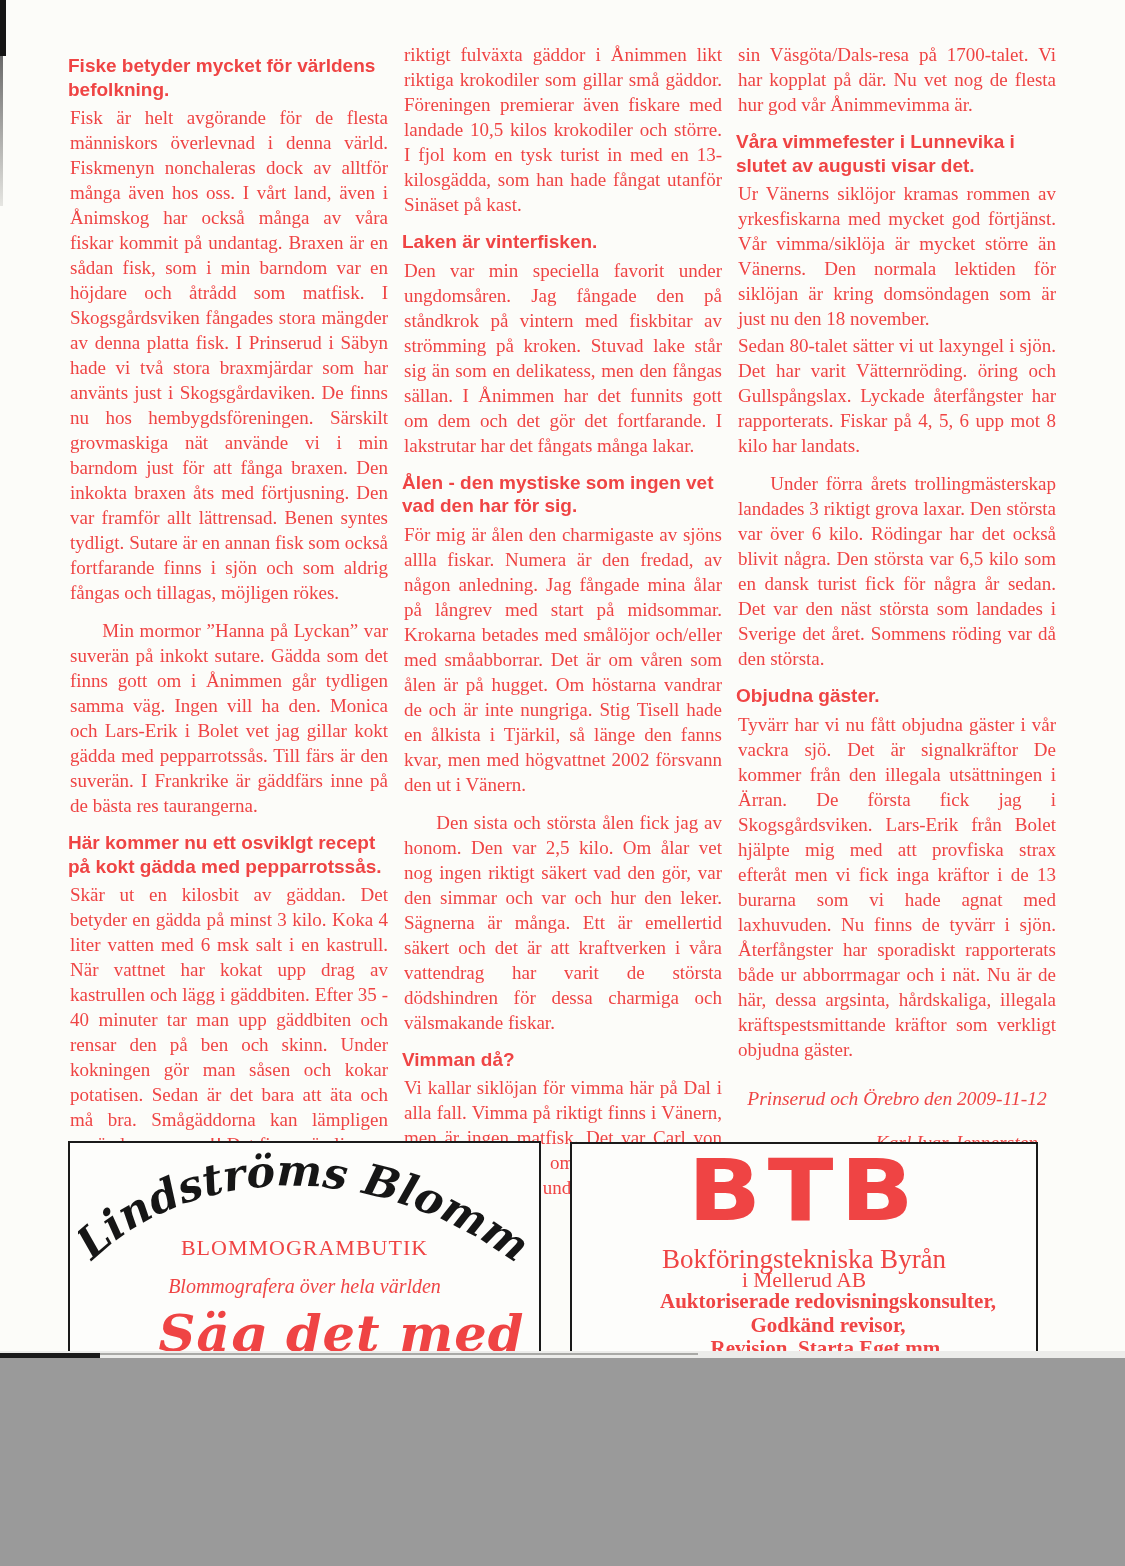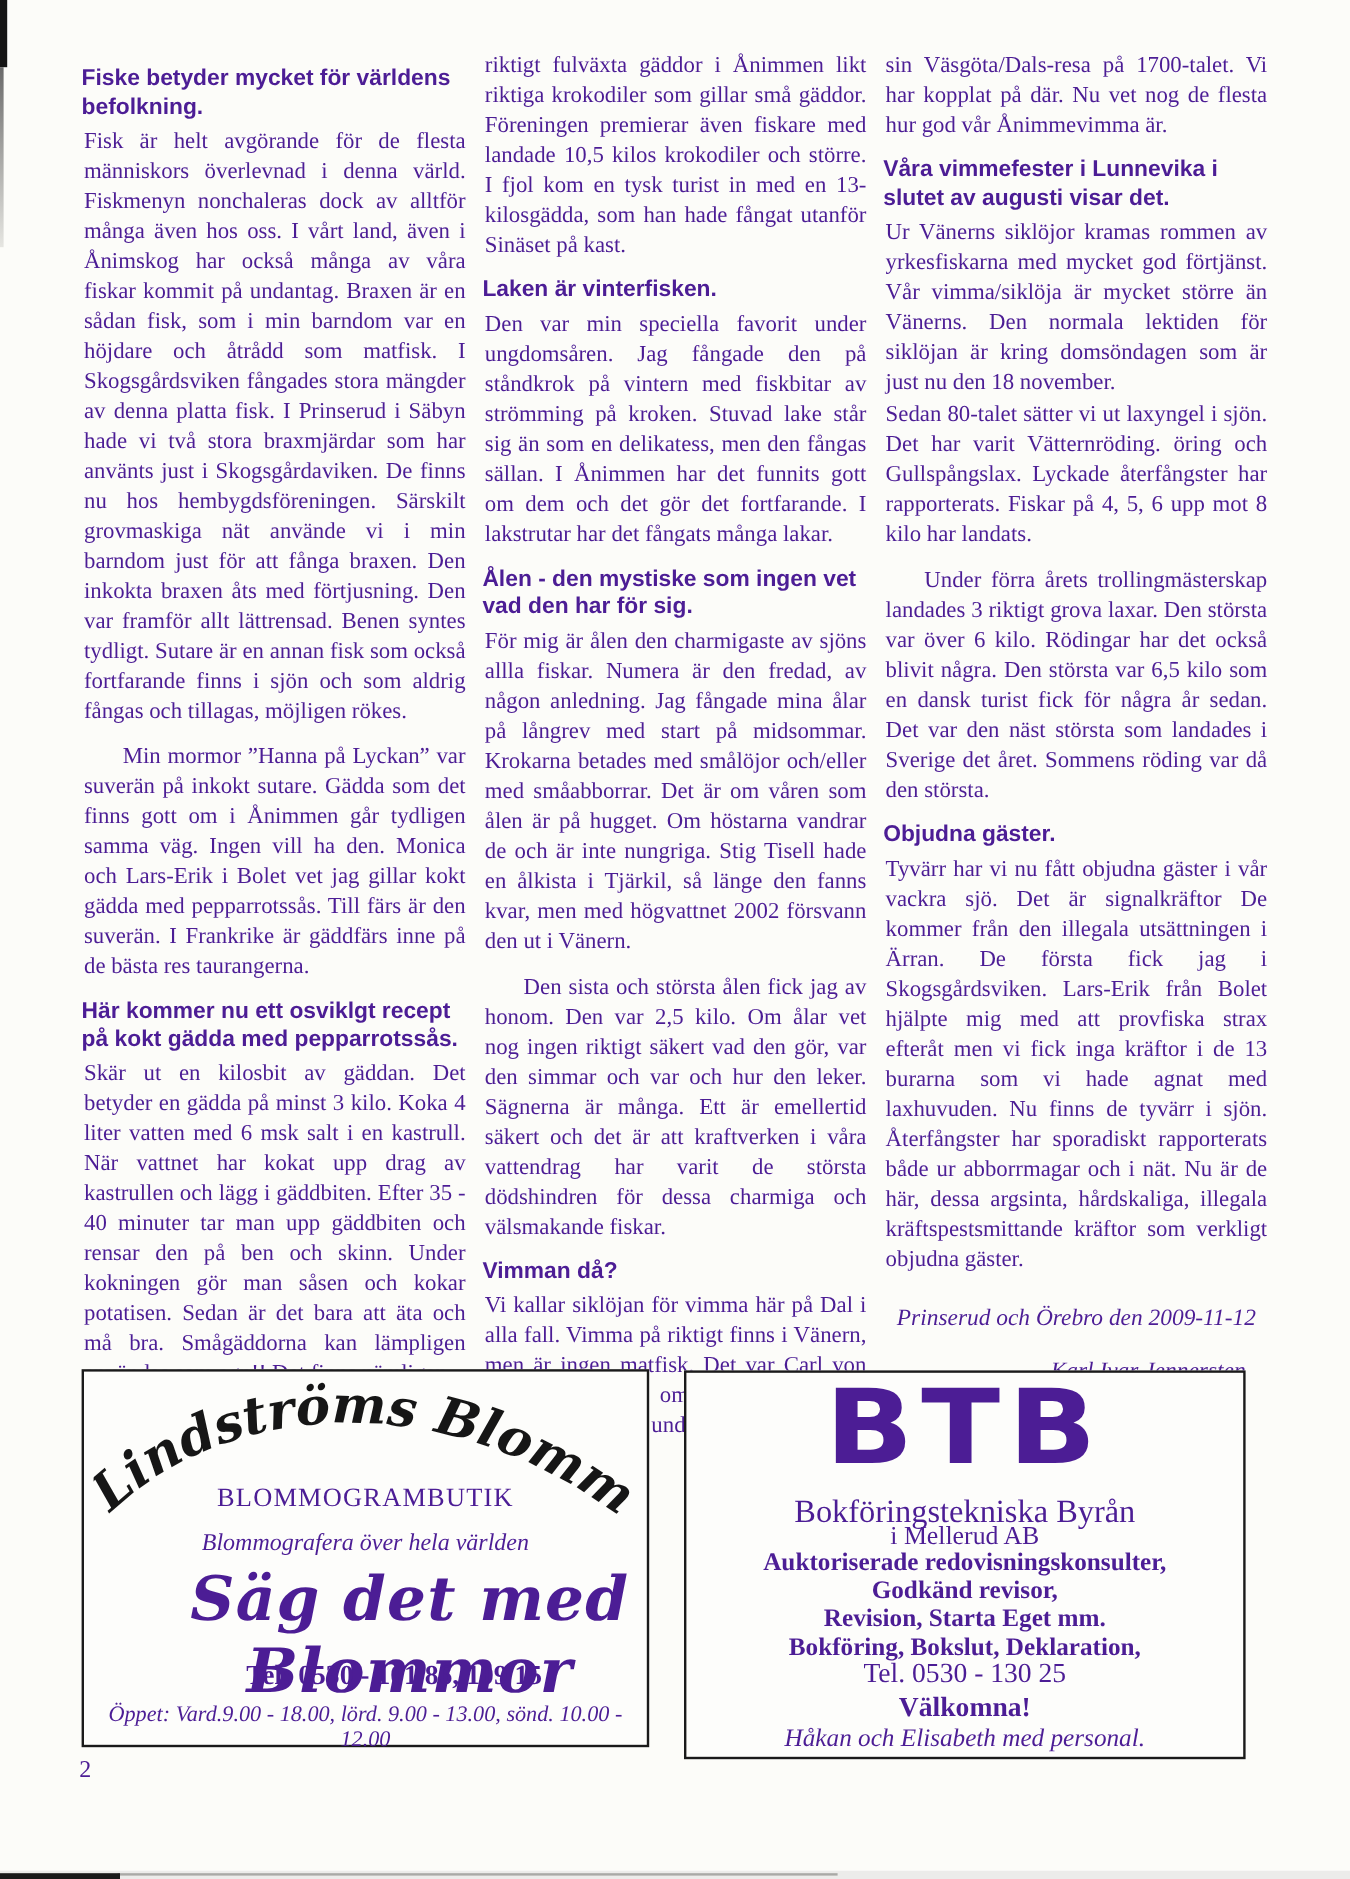--- a/index.html
+++ b/index.html
@@ -1,20 +1,20 @@
 <!DOCTYPE html>
 <html><head>
 <meta charset="utf-8">
 <style>
   html,body { margin:0; padding:0; }
   body { background:#9a9a9a; }
   #page {
-    position:relative; width:1125px; height:1566px;
+    position:relative; width:1125px; height:1358px;
     background:#fcfcf9; overflow:hidden;
-    font-family:"Liberation Serif", serif; color:#4c1d95;
+    font-family:"Liberation Serif", serif; color:#ef4444;
   }
   
   #columns {
     position:absolute; left:68px; top:40px; width:990px;
     display:flex; gap:12px;
   }
   .col { width:322px; font-size:19px; line-height:25px; text-align:justify; }
   .cont-note { font-style:italic; text-align:center; font-size:19.5px; margin:0 0 14px 0; }
   .h {
     font-family:"Liberation Sans", sans-serif; font-weight:bold;
@@ -32,21 +32,21 @@
   .arc-svg { position:absolute; left:8px; top:6px; }
   .arc-text { font-family:"DejaVu Serif", serif; font-style:italic; font-weight:bold; font-size:43px; fill:#161616; }
   .blommogram { top:92px; font-size:22px; letter-spacing:1px; }
   .blommografera { top:132px; font-size:20px; font-style:italic; }
   .slogan { top:160px; font-family:"DejaVu Serif", serif; font-size:51px; font-style:italic; font-weight:bold; letter-spacing:1px;padding-left:37px; }
   .f-tel { top:240px; font-size:23px; font-weight:bold;padding-left:24px; }
   .f-hours { top:276px; font-size:18.5px; font-style:italic; }
   .btb-logo { top:2px; font-family:"DejaVu Sans", sans-serif; font-weight:bold; font-size:86px; line-height:88px; letter-spacing:6px; transform:scaleX(1.12); }
   .company1 { top:100px; font-size:27px; }
   .company2 { top:124px; font-size:21.5px; }
-  .services { position:absolute; left:0; top:146px; width:100%; text-align:center; font-weight:bold; font-size:21px; line-height:23.5px; }
+  .services { position:absolute; left:0; top:146px; width:100%; text-align:center; font-weight:bold; font-size:21px; line-height:23.5px;padding-left:24px; }
   .a-tel { top:238px; font-size:23px; }
   .welcome { top:266px; font-size:23px; font-weight:bold; }
   .staff { top:292px; font-size:21px; font-style:italic; }
   
   #page-number { position:absolute; left:66px; top:1464px; font-size:20px; }
   .edge-top-left { position:absolute; left:0; top:0; width:6px; height:56px; background:#151515; }
   .edge-left-fade { position:absolute; left:0; top:56px; width:3px; height:150px; background:linear-gradient(#6a6a6a, #e6e6e2); }
   .edge-bottom-band { position:absolute; left:0; bottom:0; width:100%; height:7px; background:#ececea; }
   .edge-bottom-left { position:absolute; left:0; bottom:0; width:100px; height:5px; background:#1a1a1a; }
   .edge-bottom-line { position:absolute; left:98px; bottom:3px; width:600px; height:2px; background:#a9a9a6; }

